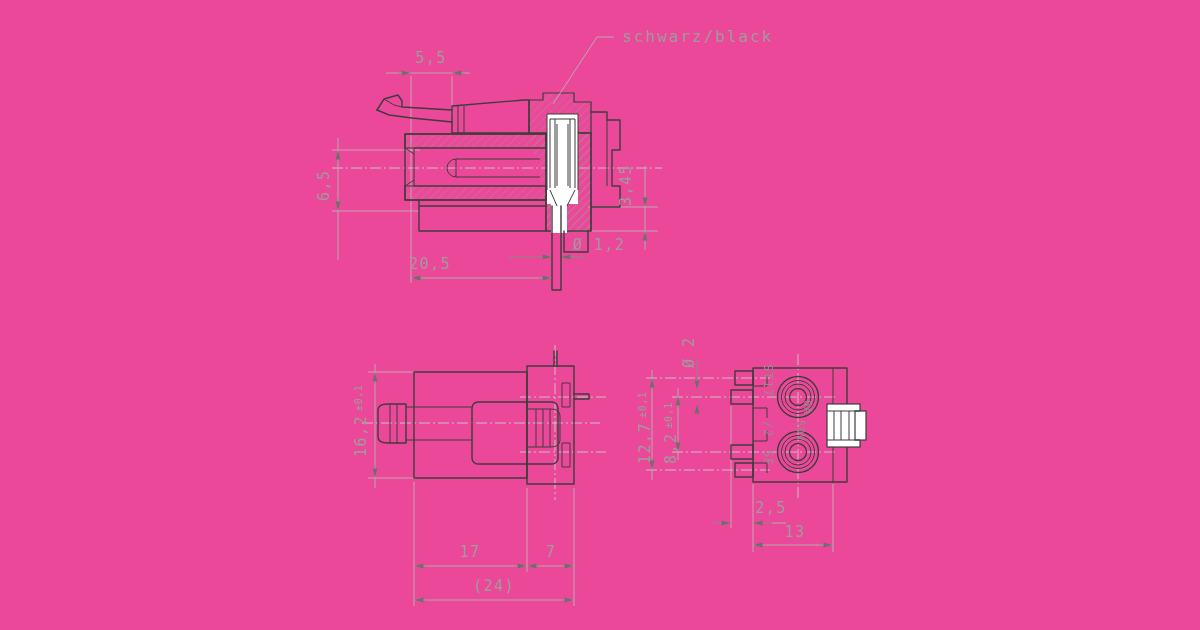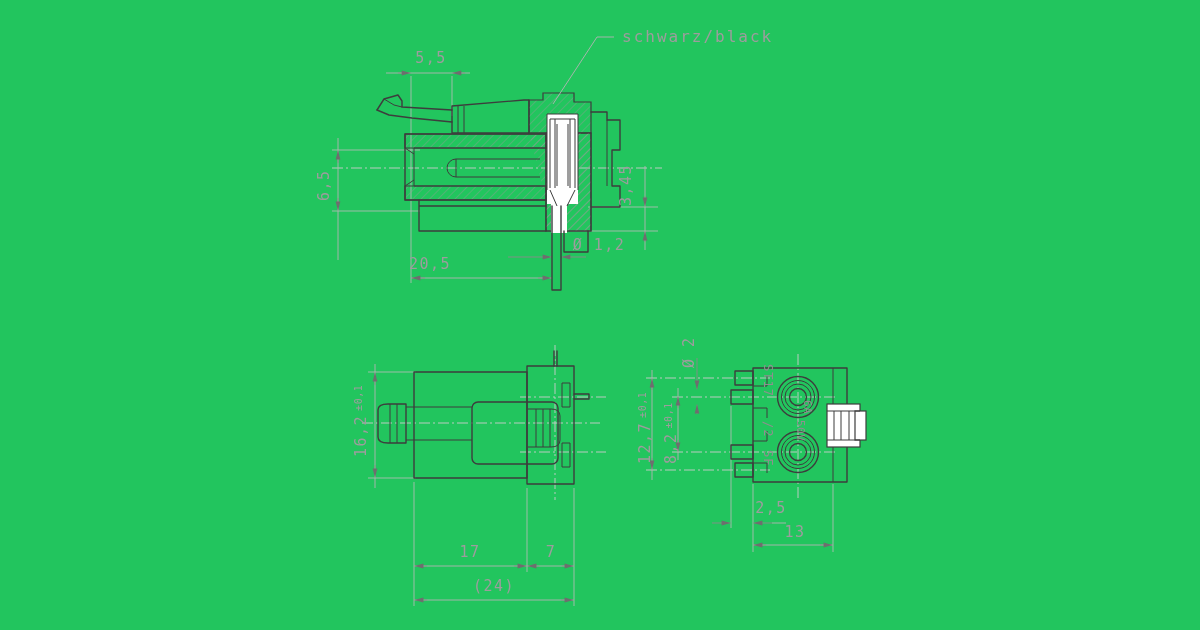--- a/index.html
+++ b/index.html
@@ -1,16 +1,16 @@
 <!DOCTYPE html>
 <html><head>
 <meta charset="utf-8">
 <style>
   html,body{margin:0;padding:0;background:#ffffff;width:1200px;height:630px;overflow:hidden;}
-  .stage{position:relative;width:1200px;height:630px;background:#22c55e;}
+  .stage{position:relative;width:1200px;height:630px;background:#ec4899;}
   svg{display:block;}
   .part{stroke:#3d3d3d;stroke-width:1.4;fill:none;stroke-linejoin:round;stroke-linecap:round;}
   .part2{stroke:#3d3d3d;stroke-width:1;fill:none;stroke-linejoin:round;}
   .hatched{stroke:#3d3d3d;stroke-width:1.2;fill:url(#hatch);}
   .whitefill{fill:#ffffff;stroke:none;}
   .whitepart{fill:#ffffff;stroke:#3d3d3d;stroke-width:1.2;}
   .dimline{stroke:#b3b3b3;stroke-width:0.9;fill:none;}
   .extline{stroke:#bdbdbd;stroke-width:0.8;fill:none;}
   .center{stroke:#cccccc;stroke-width:0.9;fill:none;stroke-dasharray:11 3 2 3;}
   .arrline{stroke:#8a8a8a;stroke-width:0.9;fill:none;}

